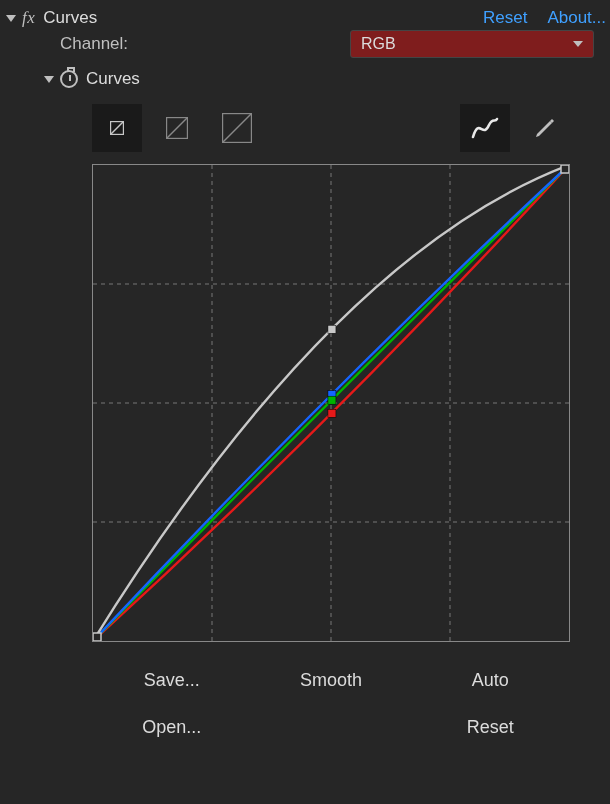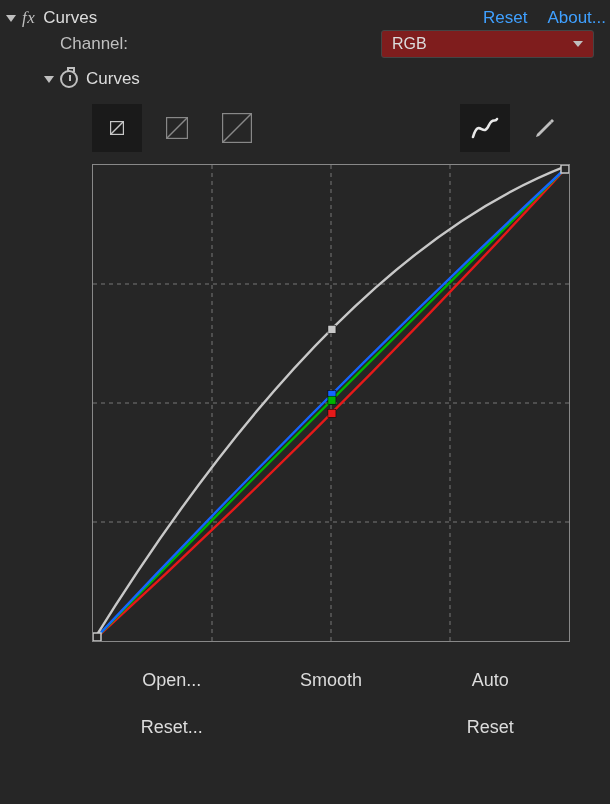--- a/index.html
+++ b/index.html
@@ -46,21 +46,20 @@
     font-size: 17px;
     margin-left: 20px;
     cursor: pointer;
   }
   .row-channel {
     display: flex;
     align-items: center;
     height: 32px;
     padding-left: 60px;
     padding-right: 16px;
-    gap: 31px;
   }
   .row-channel .label {
     color: #bfbfbf;
     font-size: 17px;
     width: 290px;
   }
   .select {
     flex: 1;
     height: 28px;
     background: #7f1d1d;
@@ -233,25 +232,25 @@
           <rect x="234.93333333333334" y="160.26666666666665" width="8" height="8" fill="#c8c8c8" stroke="#000" stroke-width="0.5"></rect>
           <rect x="234.93333333333334" y="225.59999999999997" width="8" height="8" fill="#1464ff" stroke="#000" stroke-width="0.5"></rect>
           <rect x="234.93333333333334" y="231.20000000000002" width="8" height="8" fill="#00b400" stroke="#000" stroke-width="0.5"></rect>
           <rect x="234.93333333333334" y="244.26666666666665" width="8" height="8" fill="#e61919" stroke="#000" stroke-width="0.5"></rect>
           <rect x="0" y="468" width="8" height="8" fill="#262626" stroke="#c8c8c8" stroke-width="1.5"></rect>
           <rect x="468" y="0" width="8" height="8" fill="#262626" stroke="#c8c8c8" stroke-width="1.5"></rect>
         </svg>
     </div>
 
     <div class="button-row">
-      <div class="btn">Open...</div>
+      <div class="btn">Save...</div>
       <div class="btn">Smooth</div>
       <div class="btn">Auto</div>
     </div>
     <div class="button-row" style="margin-top:6px">
-      <div class="btn">Reset...</div>
+      <div class="btn">Open...</div>
       <div class="btn" style="visibility:hidden"></div>
       <div class="btn">Reset</div>
     </div>
 
   </div>
 
 </div>
 
 </body></html>

